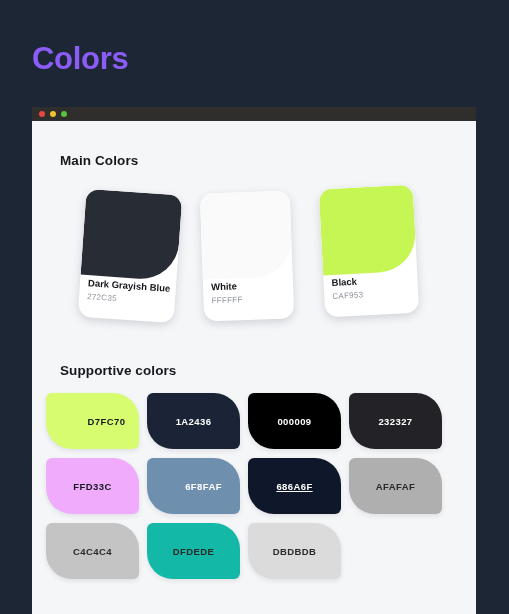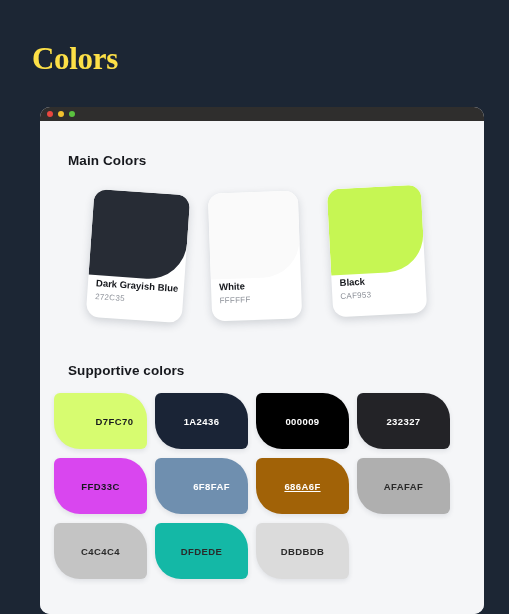--- a/index.html
+++ b/index.html
@@ -16,36 +16,34 @@
     -webkit-font-smoothing: antialiased;
   }
 
   
   .page-title {
     position: absolute;
     left: 32px;
     top: 43px;
     font-size: 31px;
     font-weight: bold;
-    color: #fde047;
+    color: #8b5cf6;
     letter-spacing: -0.3px;
     line-height: 1;
-    font-family: Liberation Serif, serif;
   }
 
   
   .window {
     position: absolute;
-    left: 40px;
+    left: 32px;
     top: 107px;
     width: 444px;
     height: 507px;
     background: #f5f6f8;
     overflow: hidden;
-    border-radius: 10px;
   }
 
   .titlebar {
     height: 14px;
     background: #2f2e2d;
     display: flex;
     align-items: center;
     padding-left: 7px;
     gap: 5px;
   }
@@ -189,23 +187,23 @@
         </div>
       </div>
 
     <div class="section-title support">Supportive colors</div>
 
     <div class="grid">
         <div class="swatch-tile" style="background: rgb(215, 252, 112); color: rgb(22, 24, 29); padding-left: 28px;">D7FC70</div>
         <div class="swatch-tile" style="background: rgb(26, 36, 54); color: rgb(255, 255, 255);">1A2436</div>
         <div class="swatch-tile" style="background: rgb(0, 0, 0); color: rgb(255, 255, 255);">000009</div>
         <div class="swatch-tile" style="background: rgb(35, 35, 39); color: rgb(255, 255, 255); text-align: right;">232327</div>
-        <div class="swatch-tile" style="background: #d946ef; color: rgb(22, 24, 29);">FFD33C</div>
+        <div class="swatch-tile" style="background: #f0abfc; color: rgb(22, 24, 29);">FFD33C</div>
         <div class="swatch-tile" style="background: rgb(111, 143, 175); color: rgb(255, 255, 255); padding-left: 20px;">6F8FAF</div>
-        <div class="swatch-tile" style="background: #a16207; color: rgb(255, 255, 255); text-decoration: underline;">686A6F</div>
+        <div class="swatch-tile" style="background: #0f172a; color: rgb(255, 255, 255); text-decoration: underline;">686A6F</div>
         <div class="swatch-tile" style="background: rgb(175, 175, 175); color: rgb(42, 42, 42);">AFAFAF</div>
         <div class="swatch-tile" style="background: rgb(196, 196, 196); color: rgb(42, 42, 42);">C4C4C4</div>
         <div class="swatch-tile" style="background: #14b8a6; color: rgb(42, 42, 42);">DFDEDE</div>
         <div class="swatch-tile" style="background: rgb(219, 219, 219); color: rgb(42, 42, 42);">DBDBDB</div>
       </div>
 
   </div>
 </div>
 
 </body></html>

